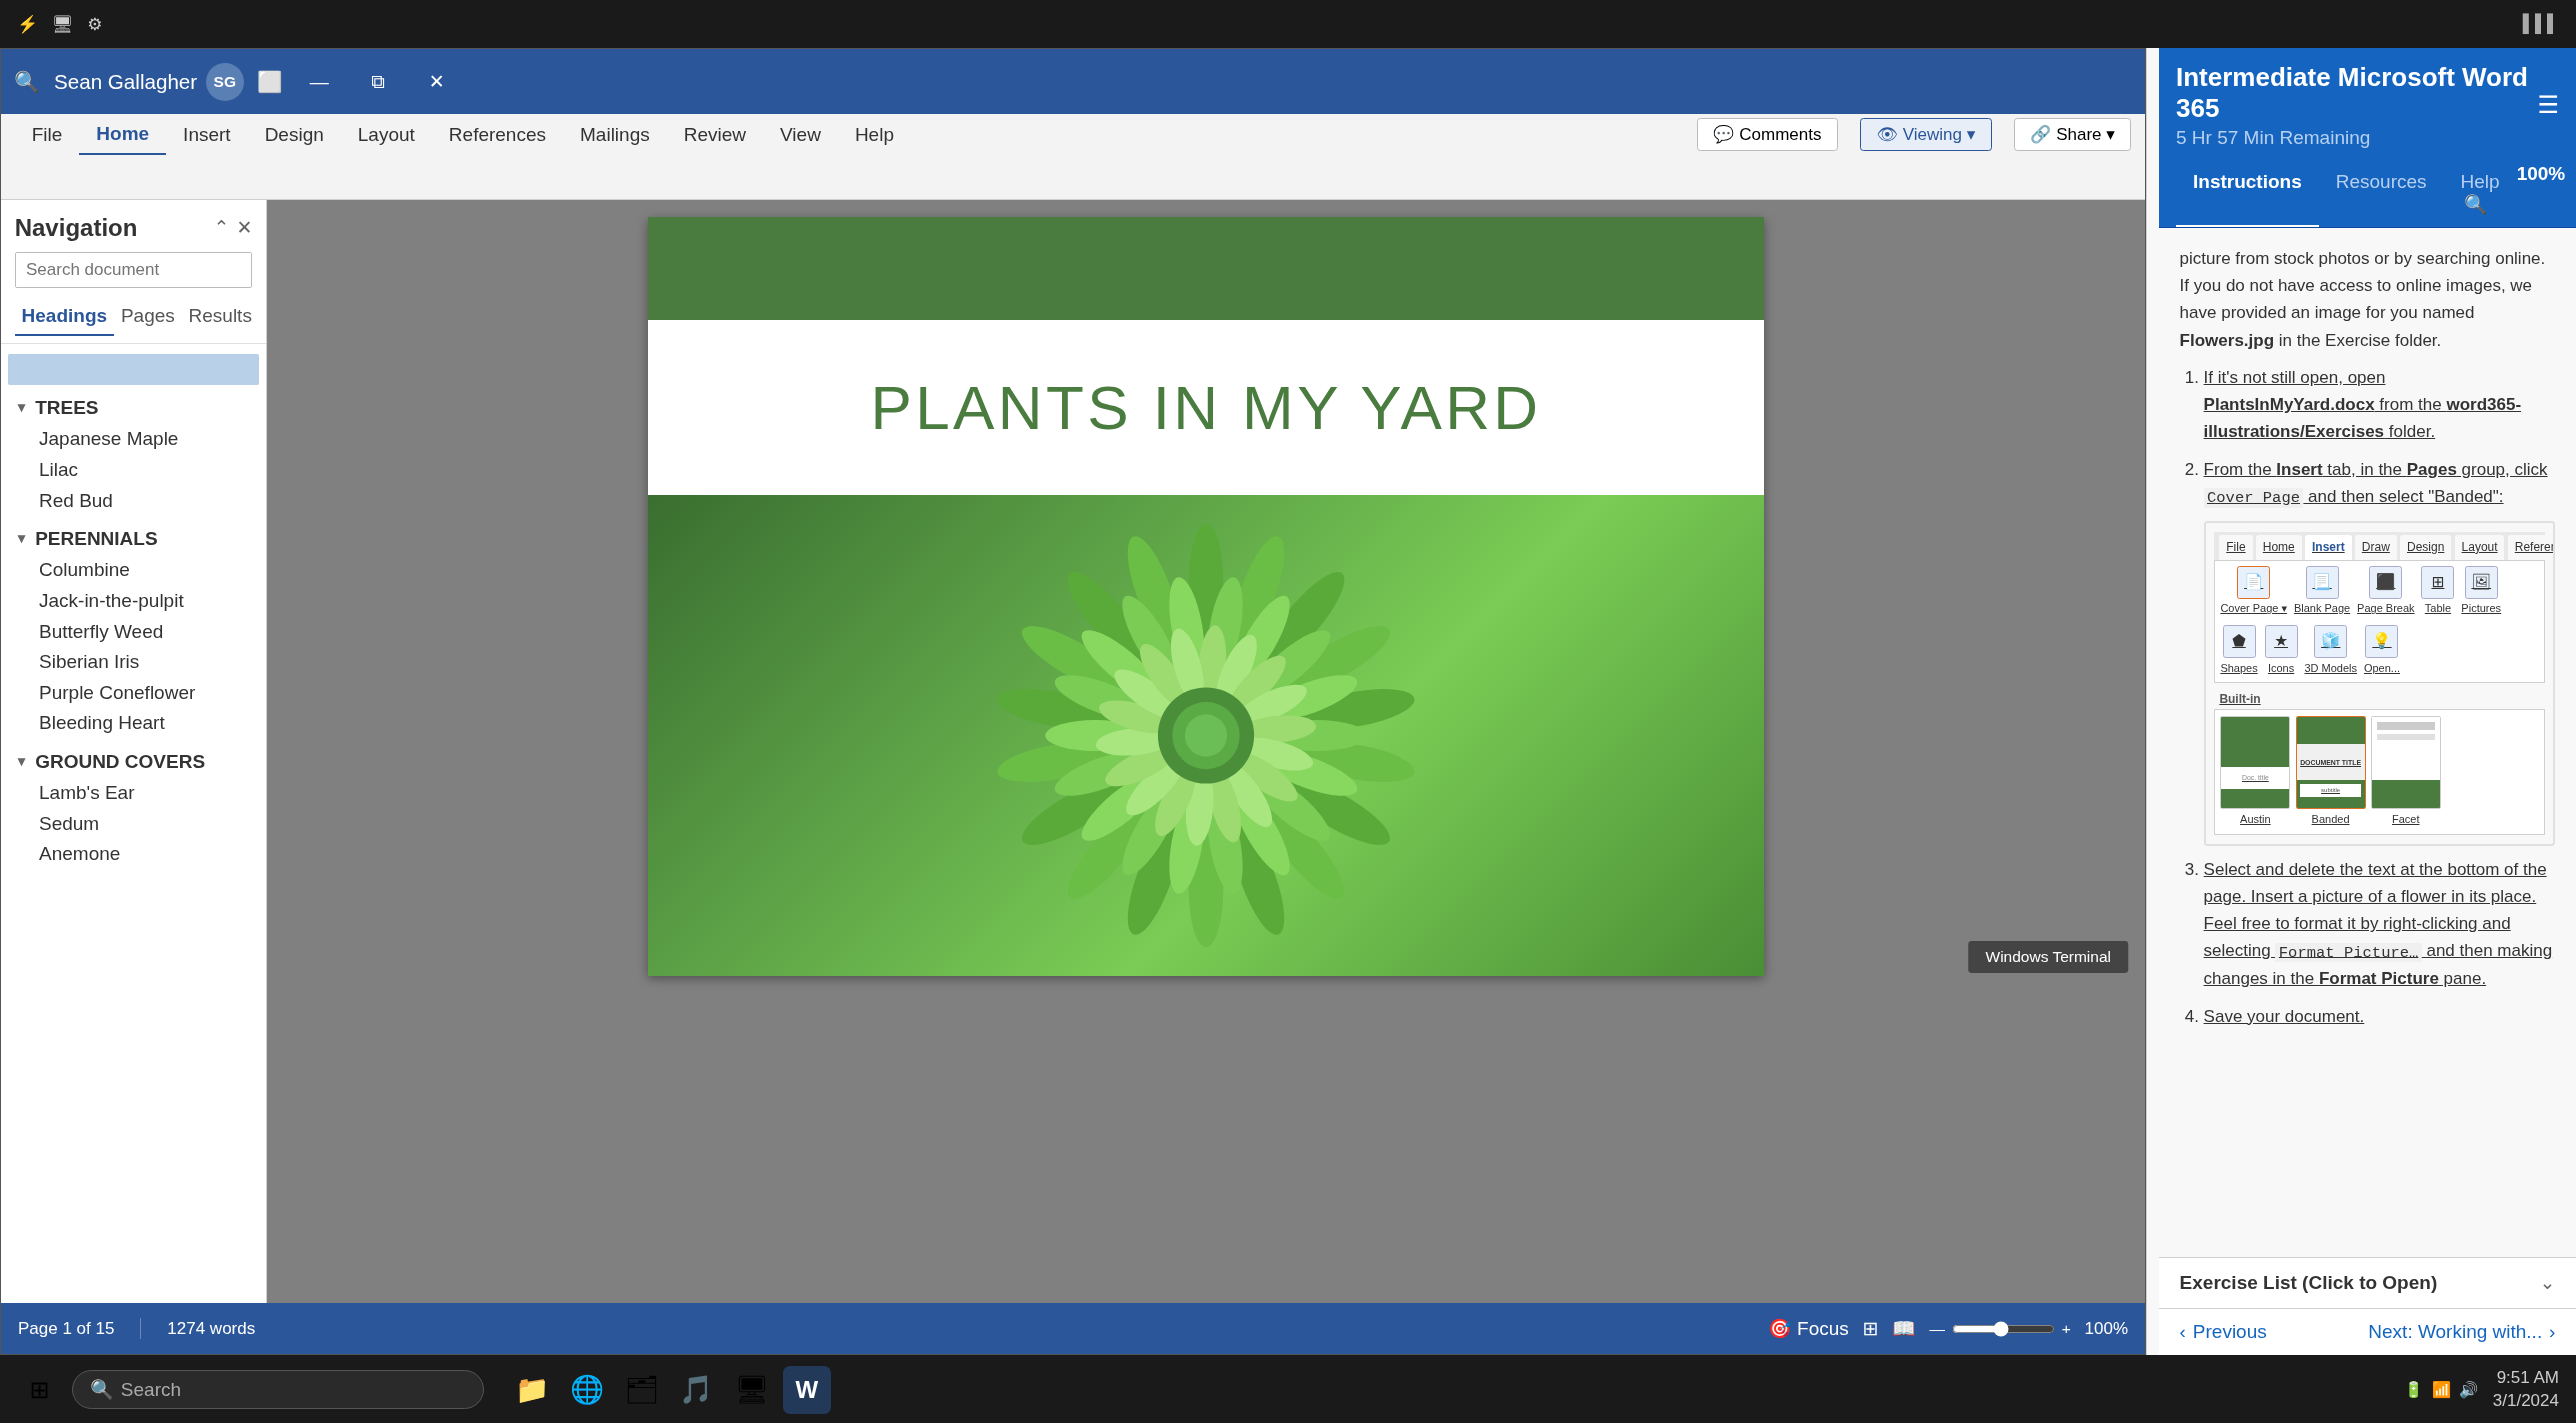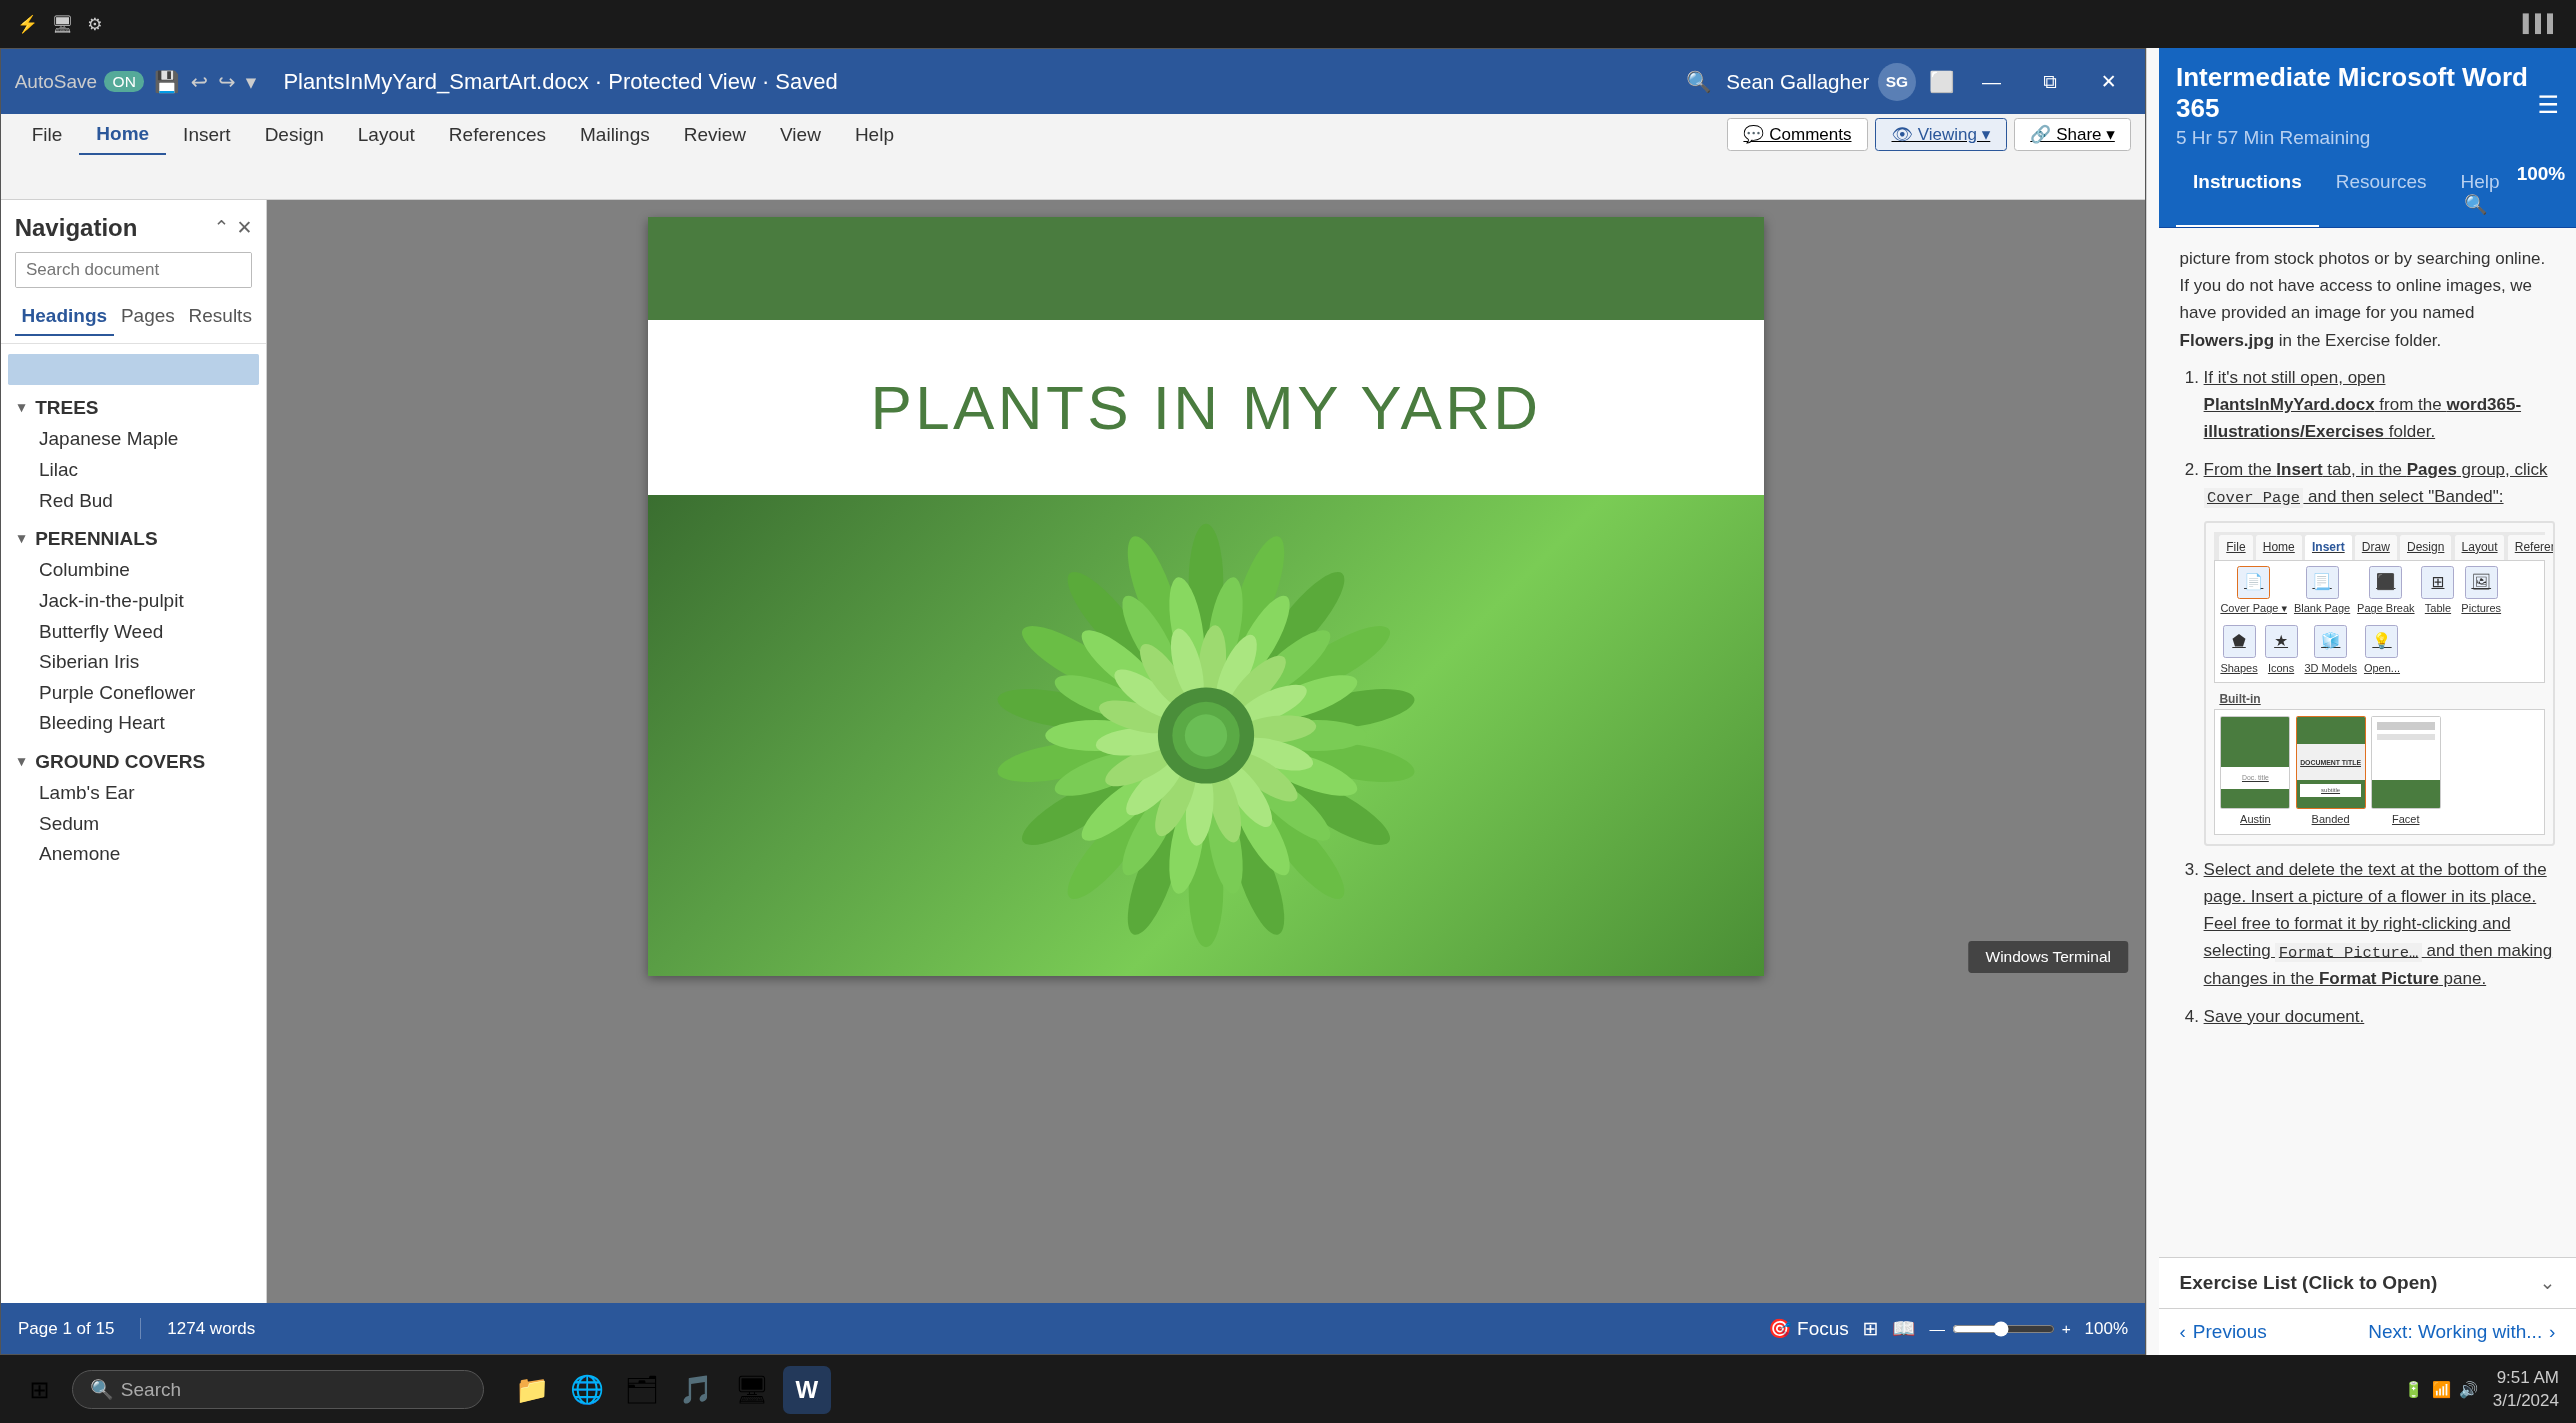--- a/index.html
+++ b/index.html
@@ -402,32 +402,20 @@
   <div style="margin-left:auto;display:flex;align-items:center;gap:13.7px;">
     <span style="font-size:17px;color:#aaa;">▌▌▌</span>
   </div>
 </div>
 
 <div class="main-area">
 
   <div class="word-window">
 
     <div class="title-bar">
-      <div class="title-bar-left">
-        <div class="autosave-row">
-          <span class="autosave-label">AutoSave</span>
-          <span class="toggle-on">ON</span>
-        </div>
-
-        <span style="font-size:20.6px;color:#ccc;cursor:pointer;">💾</span>
-        <span style="font-size:20.6px;color:#ccc;cursor:pointer;">↩</span>
-        <span style="font-size:20.6px;color:#ccc;cursor:pointer;">↪</span>
-        <span style="font-size:20.6px;color:#ccc;cursor:pointer;">▾</span>
-        <span class="title-bar-filename">PlantsInMyYard_SmartArt.docx · Protected View · Saved</span>
-      </div>
       <div class="title-bar-right">
         <span style="font-size:20.6px;color:#ccc;cursor:pointer;">🔍</span>
         <div class="user-info">
           <span>Sean Gallagher</span>
           <div class="user-avatar">SG</div>
         </div>
         <span style="font-size:20.6px;color:#ccc;cursor:pointer;">⬜</span>
         <div class="win-btn">—</div>
         <div class="win-btn">⧉</div>
         <div class="win-btn close">✕</div>
@@ -439,21 +427,21 @@
         <div class="ribbon-tab">File</div>
         <div class="ribbon-tab active">Home</div>
         <div class="ribbon-tab">Insert</div>
         <div class="ribbon-tab">Design</div>
         <div class="ribbon-tab">Layout</div>
         <div class="ribbon-tab">References</div>
         <div class="ribbon-tab">Mailings</div>
         <div class="ribbon-tab">Review</div>
         <div class="ribbon-tab">View</div>
         <div class="ribbon-tab">Help</div>
-        <div style="margin-left:auto;display:flex;gap:7px;text-decoration:underline;">
+        <div style="margin-left:auto;display:flex;gap:22px;">
           <div class="ribbon-btn">💬 Comments</div>
           <div class="ribbon-btn active-ribbon">👁 Viewing ▾</div>
           <div class="ribbon-btn">🔗 Share ▾</div>
         </div>
       </div>
     </div>
 
     <div class="doc-area">
 
       <div class="nav-panel">

